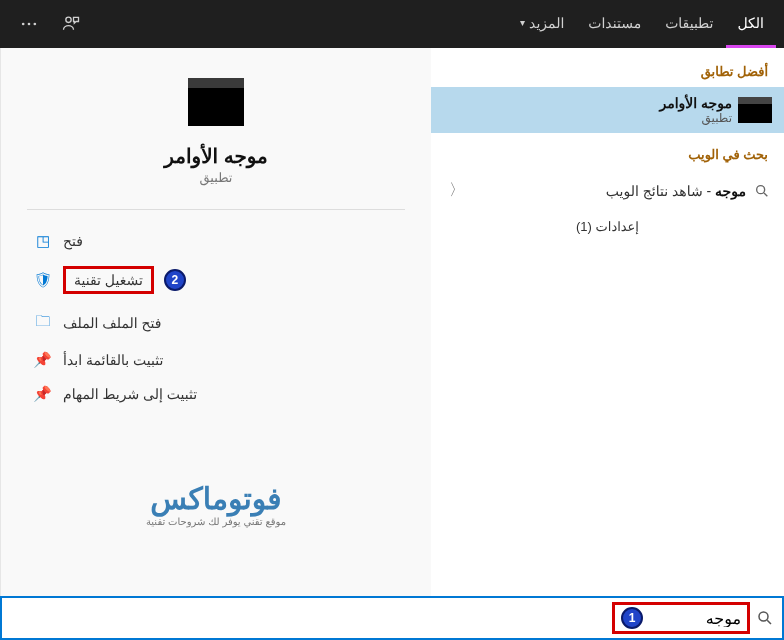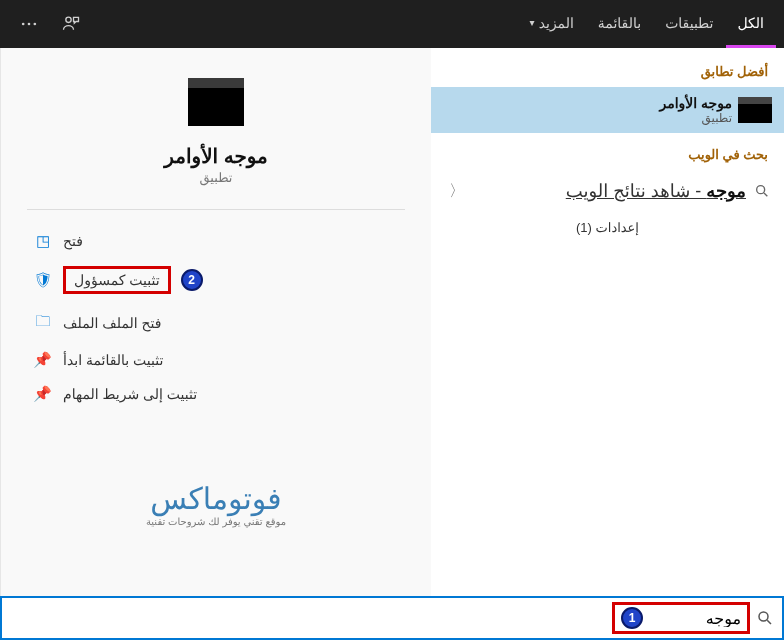--- a/index.html
+++ b/index.html
@@ -23,38 +23,38 @@
   .result-item { display: flex; align-items: center; padding: 8px 12px; cursor: pointer; }
   .result-item.selected { background: #b7d9ed; }
   .result-icon { width: 34px; height: 26px; background: #000; margin-left: 6px; position: relative; flex-shrink: 0; }
   .result-icon::after { content: ""; position: absolute; top: 0; left: 0; right: 0; height: 7px; background: #444; }
   .result-text { flex: 1; text-align: right; }
   .result-title { font-size: 14px; color: #111; font-weight: 600;}
   .result-sub { font-size: 12px; color: #555; }
   .web-item { display: flex; align-items: center; padding: 10px 14px; cursor: pointer; }
   .web-item .mag { margin-left: 8px; color: #666; }
   .web-item .chev-left { margin-right: auto; color: #777; padding-left: 4px; font-size: 16px;}
-  .web-text { font-size: 18px; color: #333; text-decoration: underline; }
+  .web-text { font-size: 14px; color: #333; }
   .web-text b { font-weight: 700; color: #111; }
   .settings-row { padding: 8px 16px; font-size: 13px; color: #333; text-align: center; }
 
   
   .app-tile { width: 56px; height: 48px; background: #000; position: relative; margin-bottom: 18px; }
   .app-tile::after { content: ""; position: absolute; top: 0; left: 0; right: 0; height: 10px; background: #3a3a3a; }
   .app-name { font-size: 20px; color: #111; font-weight: 600;}
   .app-type { font-size: 13px; color: #777; margin-top: 2px; }
   .divider { width: 88%; height: 1px; background: #ddd; margin: 24px 0 14px; }
   .actions { width: 100%; padding: 0 28px; }
   .action { display: flex; align-items: center; justify-content: flex-start; flex-direction: row-reverse; gap: 10px; padding: 8px 4px; font-size: 14px; color: #333; cursor: pointer; }
   .action .glyph { color: #0078d4; width: 20px; text-align: center; font-size: 15px; }
   .action.highlighted .lbl { border: 3px solid #d40000; padding: 3px 8px; }
   .badge-2 { width: 22px; height: 22px; border-radius: 50%; background: #2044c8; color: #fff; border: 2px solid #0a1a6a; font-size: 12px; font-weight: 700; display: flex; align-items: center; justify-content: center; margin-right: 10px; }
 
   .watermark { margin-top: 70px; text-align: center; color: #3a7fb5; }
-  .watermark .big { font-size: 30px; font-weight: 400; letter-spacing: 1px; text-align: center; }
+  .watermark .big { font-size: 30px; font-weight: 700; letter-spacing: 1px; text-align: center; }
   .watermark .small { font-size: 10px; color: #777; letter-spacing: 0.5px; }
 
   
   .searchbar { position: absolute; bottom: 0; left: 0; right: 0; height: 44px; border: 2px solid #0078d4; background: #fff; display: flex; align-items: center; padding: 0 8px; }
   .searchbar .mag2 { color: #555; margin-left: 6px; }
   .search-input { border: none; outline: none; font-size: 16px; text-align: right; width: 90px; direction: rtl; background: transparent; }
   .highlight-box { border: 3px solid #d40000; padding: 2px 6px; display: flex; align-items: center; gap: 8px; }
   .badge-1 { width: 22px; height: 22px; border-radius: 50%; background: #2044c8; color: #fff; border: 2px solid #0a1a6a; font-size: 12px; font-weight: 700; display: flex; align-items: center; justify-content: center; }
 
   svg { display: block; }
@@ -63,21 +63,21 @@
 <body>
 
 <div class="topbar">
   <div class="tab active">
       <span>الكل</span>
     </div>
   <div class="tab">
       <span>تطبيقات</span>
     </div>
   <div class="tab">
-      <span>بالقائمة</span>
+      <span>مستندات</span>
     </div>
   <div class="tab">
       <span>المزيد</span>
       <span class="chev">▾</span>
     </div>
   <div class="topbar-spacer"></div>
   <div class="topbar-icon">
     <svg width="20" height="20" viewBox="0 0 24 24" fill="none" stroke="currentColor" stroke-width="1.6">
         <circle cx="9" cy="7" r="3.2"></circle>
         <path d="M3 19c0-3 3-5 6-5s6 2 6 5"></path>
@@ -123,21 +123,21 @@
     <div class="app-name">موجه الأوامر</div>
     <div class="app-type">تطبيق</div>
     <div class="divider"></div>
     <div class="actions">
       <div class="action">
         <span class="glyph">◳</span>
         <span class="lbl">فتح</span>
       </div>
       <div class="action highlighted">
         <span class="glyph">🛡</span>
-        <span class="lbl">تثبيت كمسؤول</span>
+        <span class="lbl">تشغيل تقنية</span>
         <span class="badge-2">2</span>
       </div>
       <div class="action">
         <span class="glyph">🗀</span>
         <span class="lbl">فتح الملف الملف</span>
       </div>
       <div class="action">
         <span class="glyph">📌</span>
         <span class="lbl">تثبيت بالقائمة ابدأ</span>
       </div>

